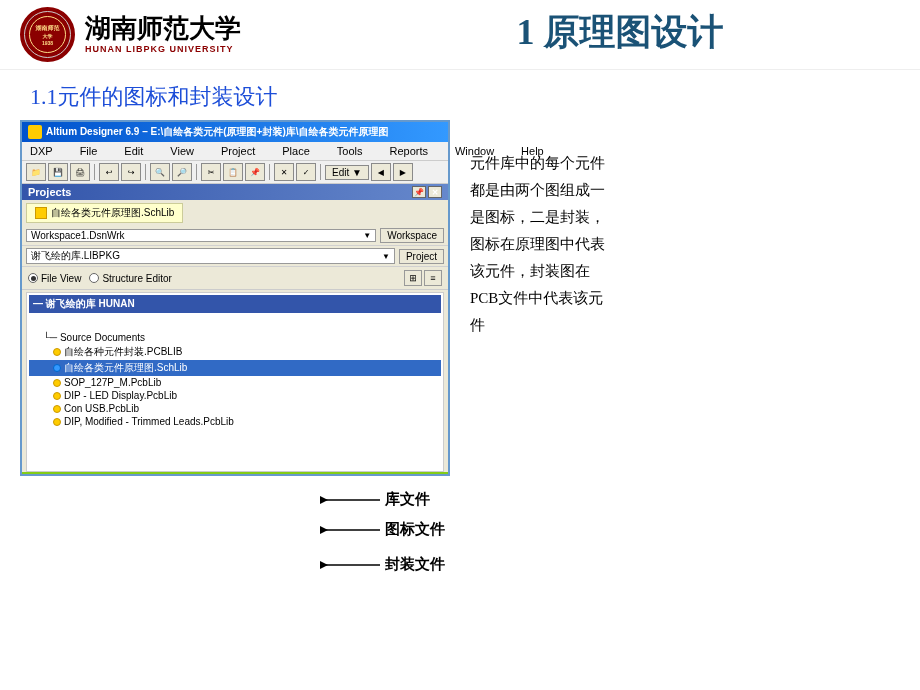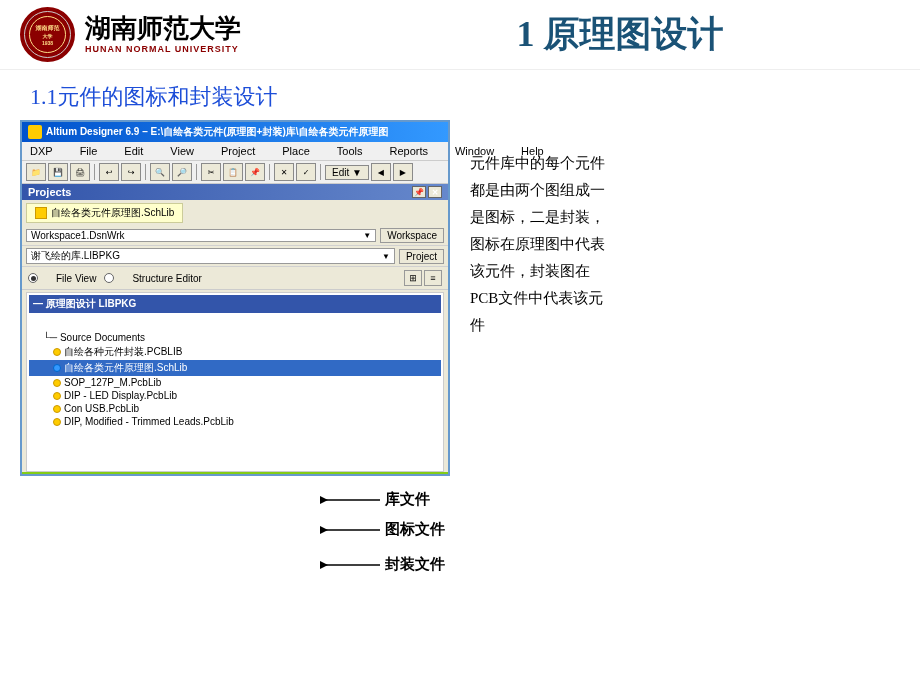--- a/index.html
+++ b/index.html
@@ -8,21 +8,20 @@
       height: 690px;
       background: #fff;
       font-family: Arial, sans-serif;
       overflow: hidden;
       position: relative;
     }
 
     
     .header {
       display: flex;
-      align-items: center;
       padding: 8px 20px;
       border-bottom: 1px solid #eee;
       height: 70px;
     }
     .logo-area {
       display: flex;
       align-items: center;
       gap: 10px;
       width: 320px;
     }
@@ -222,21 +221,21 @@
       display: flex;
       align-items: center;
       padding: 3px 6px;
       gap: 8px;
       font-size: 10px;
       border-bottom: 1px solid #ccc;
     }
     .radio-item {
       display: flex;
       align-items: center;
-      gap: 18px;
+      gap: 3px;
     }
     .radio-dot {
       width: 10px;
       height: 10px;
       border-radius: 50%;
       border: 1px solid #666;
       background: white;
       display: flex;
       align-items: center;
       justify-content: center;
@@ -328,21 +327,21 @@
       <svg width="49" height="49" viewBox="0 0 49 49">
         <circle cx="24.5" cy="24.5" r="23" fill="#8B0000" stroke="#ccc" stroke-width="1"></circle>
         <circle cx="24.5" cy="24.5" r="18" fill="none" stroke="#ffdd88" stroke-width="1"></circle>
         <text x="24.5" y="20" text-anchor="middle" fill="#ffdd88" font-size="6" font-family="serif">湖南师范</text>
         <text x="24.5" y="28" text-anchor="middle" fill="#ffdd88" font-size="5" font-family="serif">大学</text>
         <text x="24.5" y="35" text-anchor="middle" fill="#ffdd88" font-size="5">1938</text>
       </svg>
     </div>
     <div class="university-text">
       <span class="university-cn">湖南师范大学</span>
-      <span class="university-en">HUNAN NORMAL UNIVERSITY</span>
+      <span class="university-en">HUNAN LIBPKG UNIVERSITY</span>
     </div>
   </div>
   <div class="title-area">
     <span class="main-title">1 原理图设计</span>
   </div>
 </div>
 
 <div class="subtitle">
   <span>1.1元件的图标和封装设计</span>
 </div>
@@ -444,21 +443,21 @@
           </div>
           <div class="view-icons">
             <div class="view-icon-btn">⊞</div>
             <div class="view-icon-btn">≡</div>
           </div>
         </div>
 
         
         <div class="tree-area">
           <div class="tree-root">
-            — <span>原理图设计 LIBPKG</span>
+            — <span>谢飞绘的库 HUNAN</span>
           </div>
           <div class="tree-folder">
             └─ <span>Source Documents</span>
           </div>
           <div class="tree-file">
             <div class="file-dot"></div>
             <span>自绘各种元件封装.PCBLIB</span>
           </div>
           <div class="tree-file selected">
             <div class="file-dot blue"></div>

